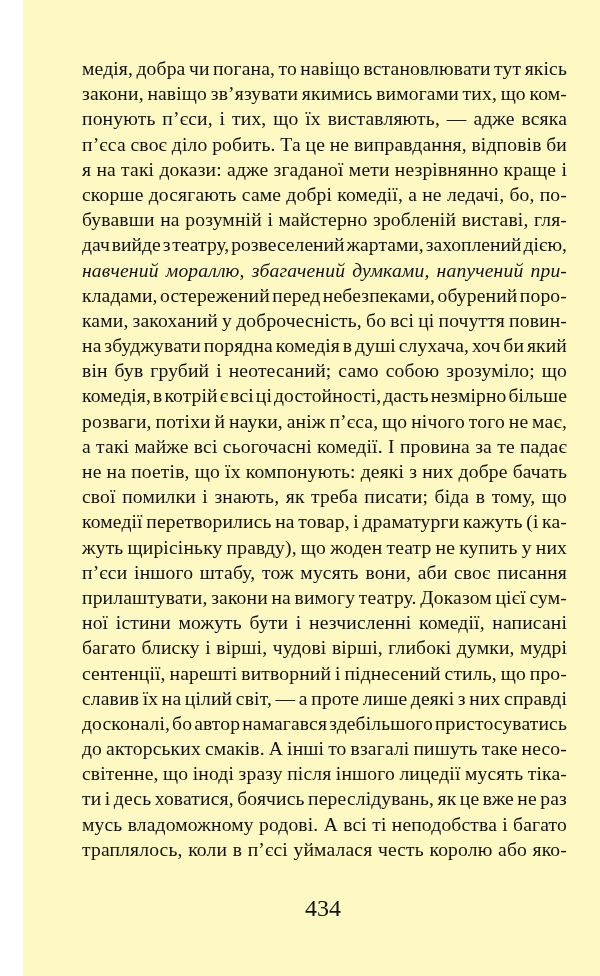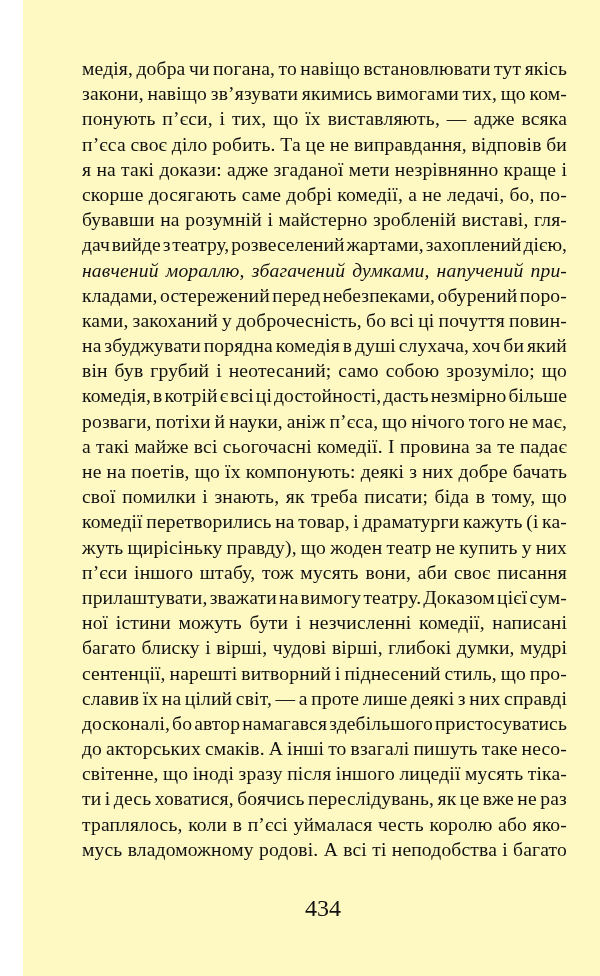--- a/index.html
+++ b/index.html
@@ -75,27 +75,27 @@
     <span class="line fit" style="word-spacing: -2.24653px;">на збуджувати порядна комедія в душі слухача, хоч би який</span>
     <span class="line fit">він був грубий і неотесаний; само собою зрозуміло; що</span>
     <span class="line fit" style="word-spacing: -3px; letter-spacing: 0.112346px;">комедія, в котрій є всі ці достойності, дасть незмірно більше</span>
     <span class="line fit" style="word-spacing: -1.17969px;">розваги, потіхи й науки, аніж п’єса, що нічого того не має,</span>
     <span class="line fit">а такі майже всі сьогочасні комедії. І провина за те падає</span>
     <span class="line fit">не на поетів, що їх компонують: деякі з них добре бачать</span>
     <span class="line fit">свої помилки і знають, як треба писати; біда в тому, що</span>
     <span class="line fit" style="word-spacing: -1.43555px;">комедії перетворились на товар, і драматурги кажуть (і ка-</span>
     <span class="line fit" style="word-spacing: -0.932292px;">жуть щирісіньку правду), що жоден театр не купить у них</span>
     <span class="line fit">п’єси іншого штабу, тож мусять вони, аби своє писання</span>
-    <span class="line fit" style="word-spacing: -2.93304px;">прилаштувати, зважати на вимогу театру. Доказом цієї сум-</span>
+    <span class="line fit" style="word-spacing: -2.93304px;">прилаштувати, закони на вимогу театру. Доказом цієї сум-</span>
     <span class="line fit">ної істини можуть бути і незчисленні комедії, написані</span>
     <span class="line fit">багато блиску і вірші, чудові вірші, глибокі думки, мудрі</span>
     <span class="line fit" style="word-spacing: -1.14509px;">сентенції, нарешті витворний і піднесений стиль, що про-</span>
     <span class="line fit" style="word-spacing: -1.47526px;">славив їх на цілий світ, — а проте лише деякі з них справді</span>
     <span class="line fit" style="word-spacing: -3px; letter-spacing: 0.131306px;">досконалі, бо автор намагався здебільшого пристосуватись</span>
     <span class="line fit" style="word-spacing: -1.02951px;">до акторських смаків. А інші то взагалі пишуть таке несо-</span>
     <span class="line fit" style="word-spacing: -1.50781px;">світенне, що іноді зразу після іншого лицедії мусять тіка-</span>
     <span class="line fit" style="word-spacing: -1.58281px;">ти і десь ховатися, боячись переслідувань, як це вже не раз</span>
+    <span class="line fit">мусь владоможному родові. А всі ті неподобства і багато</span>
     <span class="line fit">траплялось, коли в п’єсі уймалася честь королю або яко-</span>
-    <span class="line fit">мусь владоможному родові. А всі ті неподобства і багато</span>
   </div>
 
   <div class="page-number">434</div>
 </div>
 
 </body></html>

